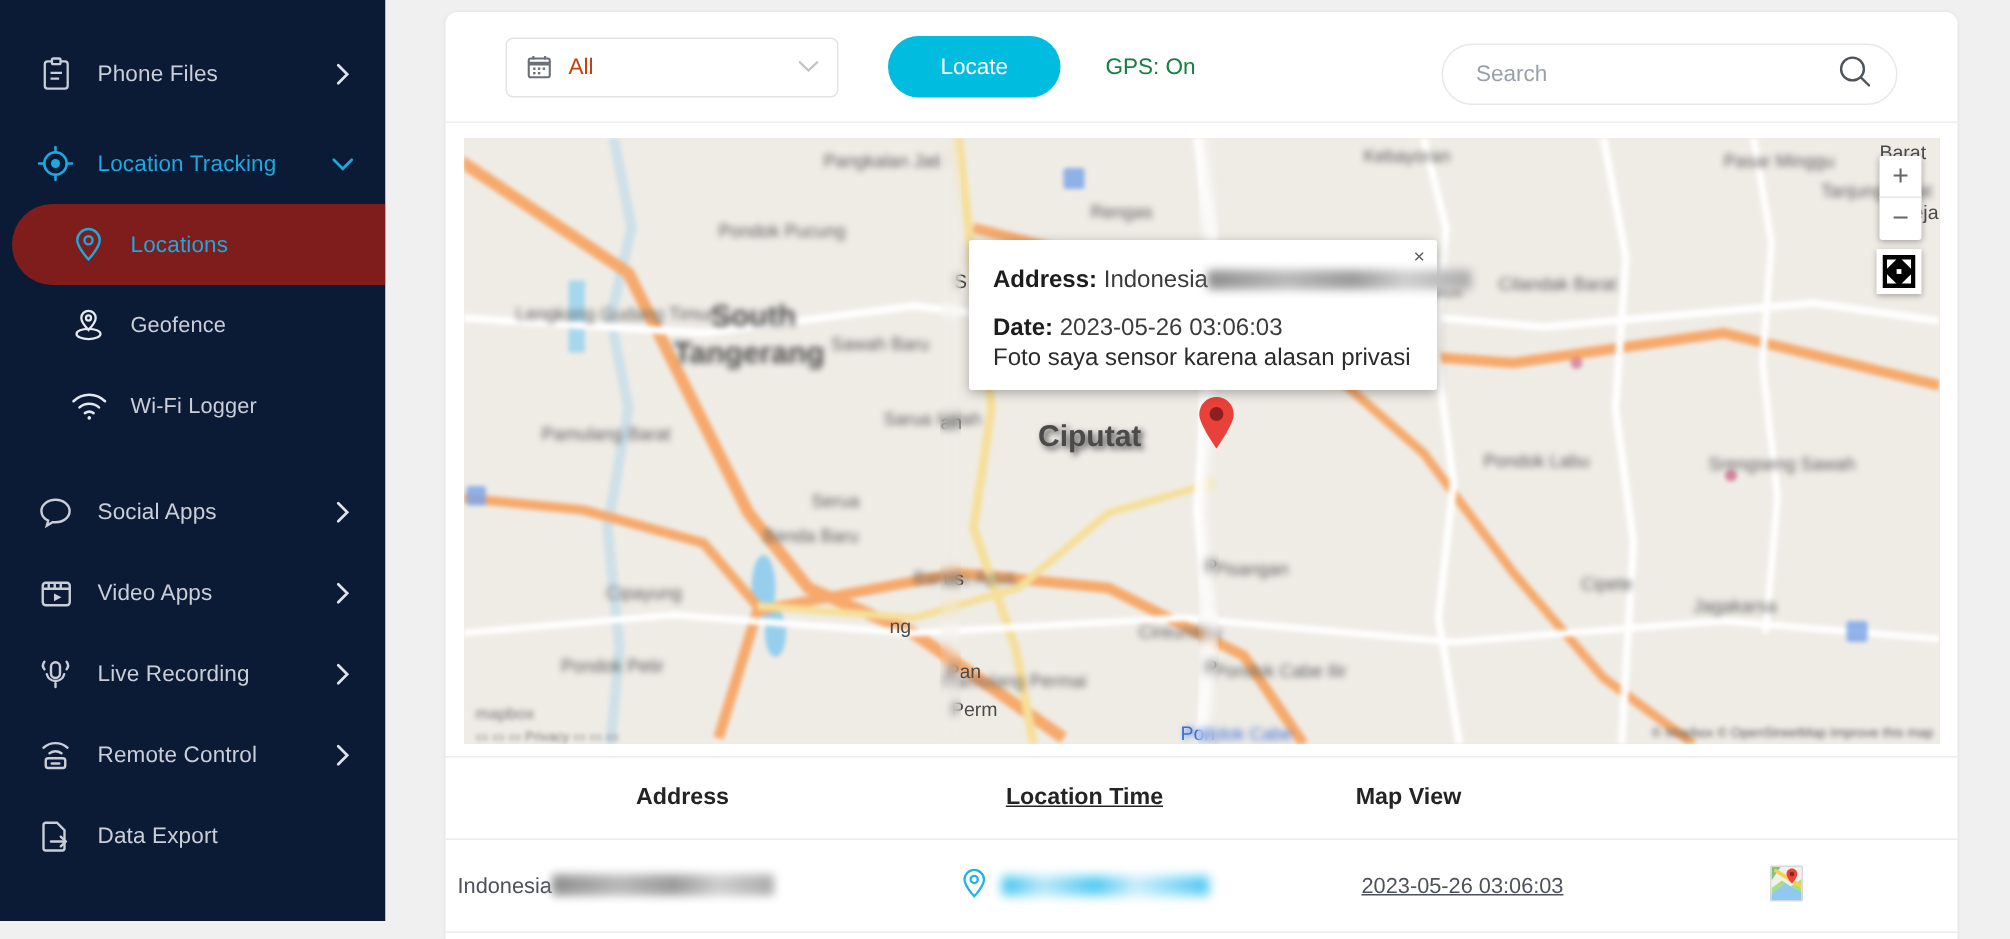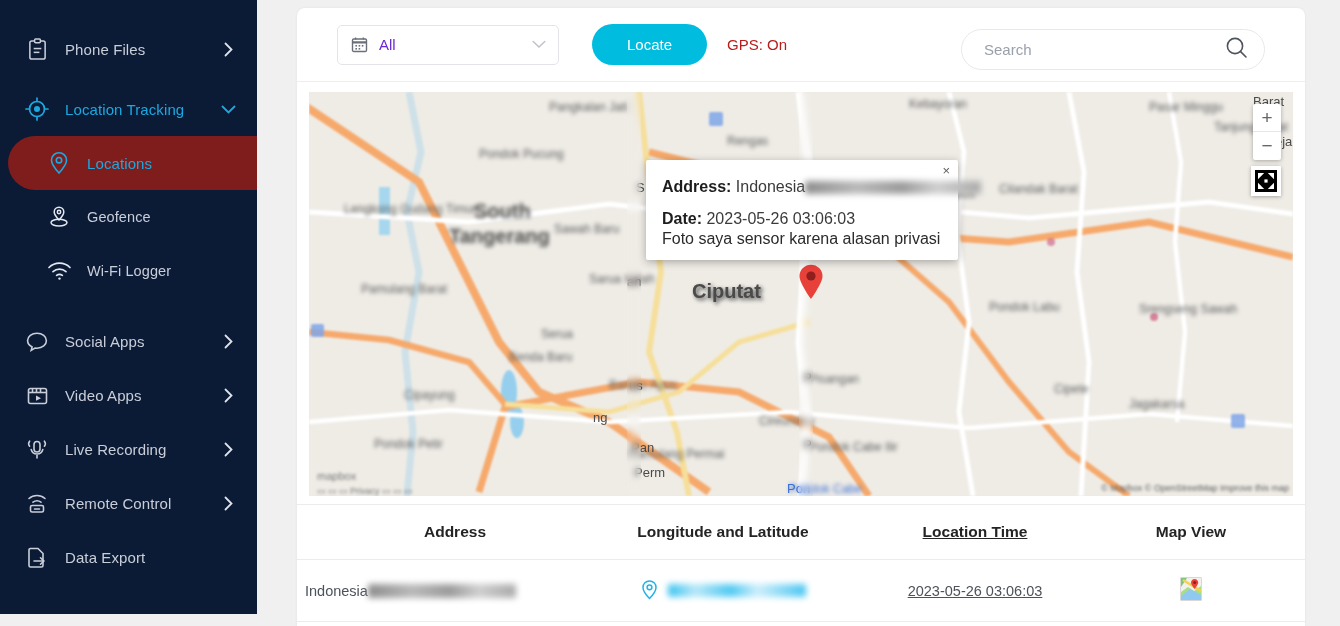--- a/index.html
+++ b/index.html
@@ -82,37 +82,37 @@
   .date-select {
     width: 222px; height: 40px;
     border: 1px solid #e2e4e8;
     border-radius: 5px;
     display: flex; align-items: center;
     padding: 0 12px 0 13px;
     cursor: pointer;
     background: #fff;
   }
   .date-select .cal { margin-right: 11px; display:flex; }
-  .date-select .dv { flex: 1 1 auto; color: #6d28d9; font-size: 15px; }
+  .date-select .dv { flex: 1 1 auto; color: #c2410c; font-size: 15px; }
   .date-select .dchev { opacity: .55; display:flex; }
 
   .locate-btn {
     margin-left: 33px;
     width: 115px; height: 41px;
     background: #00bcdf;
     color: #fff;
     border: none; border-radius: 21px;
     font-size: 15px;
     font-family: "Liberation Sans", sans-serif;
     cursor: pointer;
   }
   .gps-status {
-    margin-left: 20px;
+    margin-left: 30px;
     font-size: 15px;
-    color: #b91c1c;
+    color: #15803d;
   }
   .search-wrap {
     position: absolute; right: 40px; top: 21px;
     width: 304px; height: 41px;
     border: 1px solid #e6e8ec;
     border-radius: 21px;
     display: flex; align-items: center;
     padding: 0 16px 0 22px;
     background: #fff;
   }
@@ -591,21 +591,20 @@
               <span>2023-05-26 03:06:03</span>
             </div>
             <div class="info-note">Foto saya sensor karena alasan privasi</div>
           </div>
         </div>
       </div>
 
       <div class="tbl">
         <div class="thead">
           <div class="c-addr">Address</div>
-          <div class="c-geo">Longitude and Latitude</div>
           <div class="c-time">Location Time</div>
           <div class="c-view">Map View</div>
         </div>
 
         <div class="trow">
           <div class="c-addr">
             <span>Indonesia</span><span class="redact" style="width:148px;height:14px;"></span>
           </div>
           <div class="c-geo">
             <span class="geo-cell">

